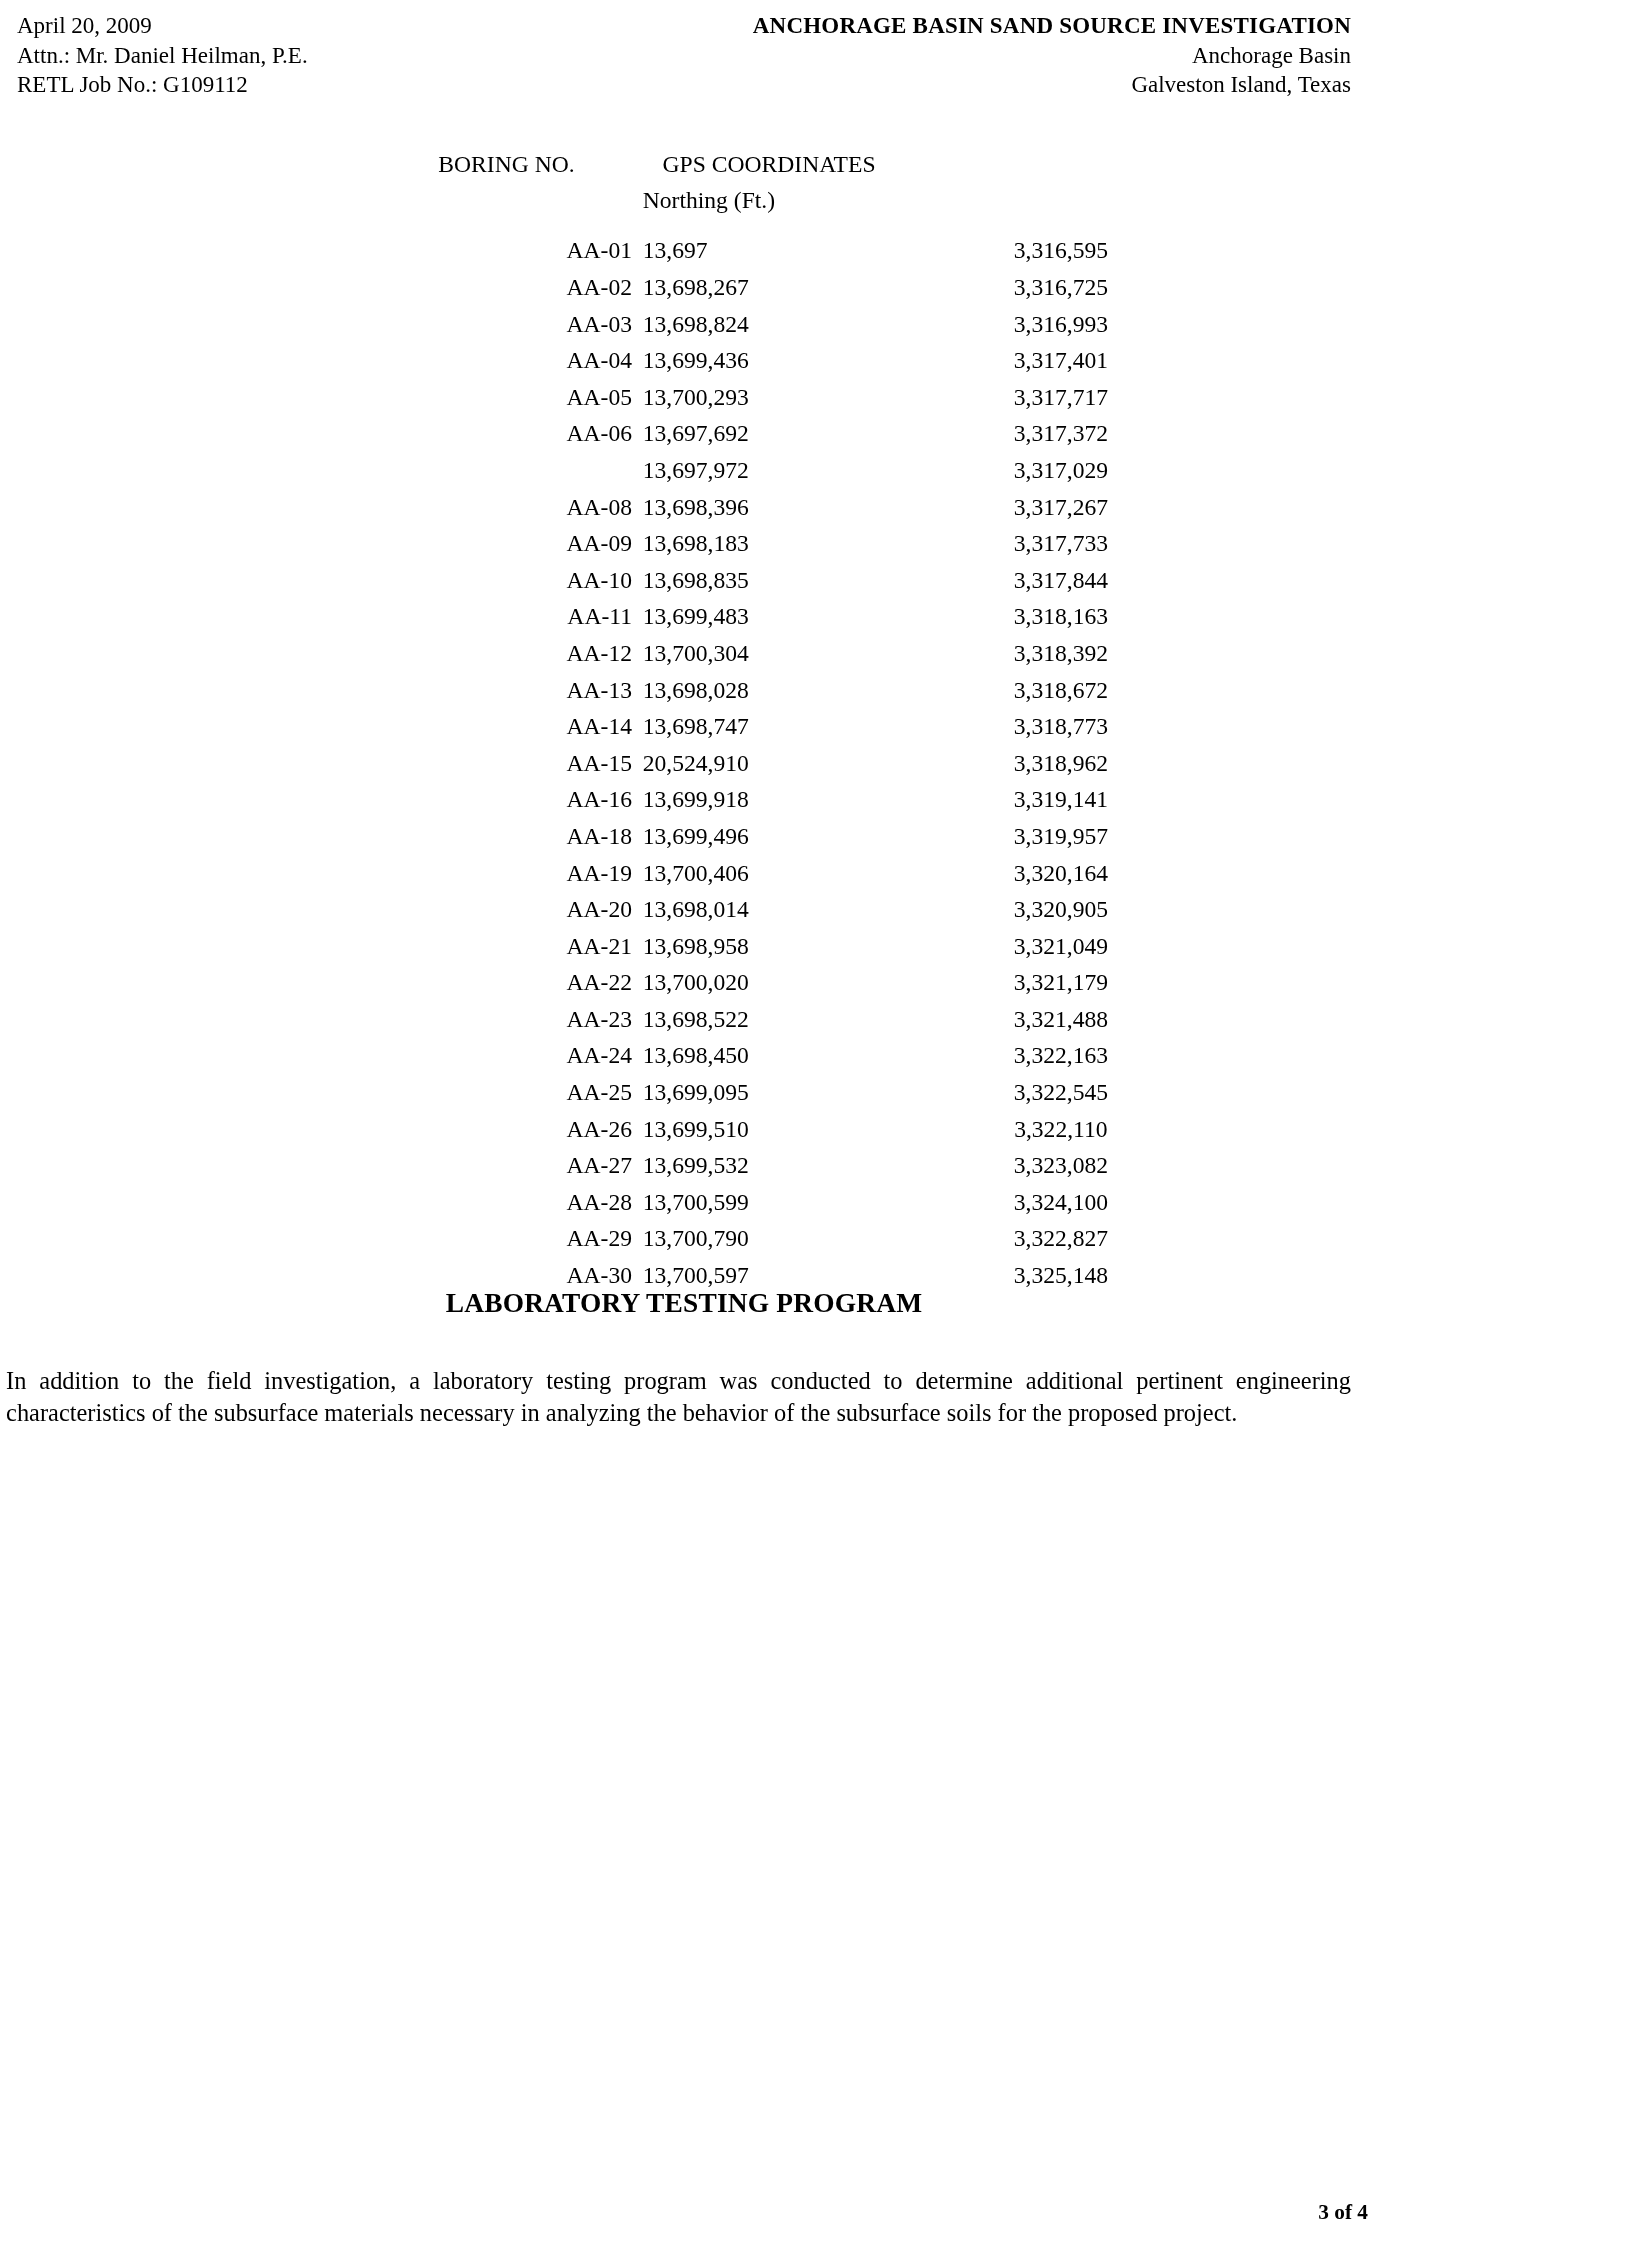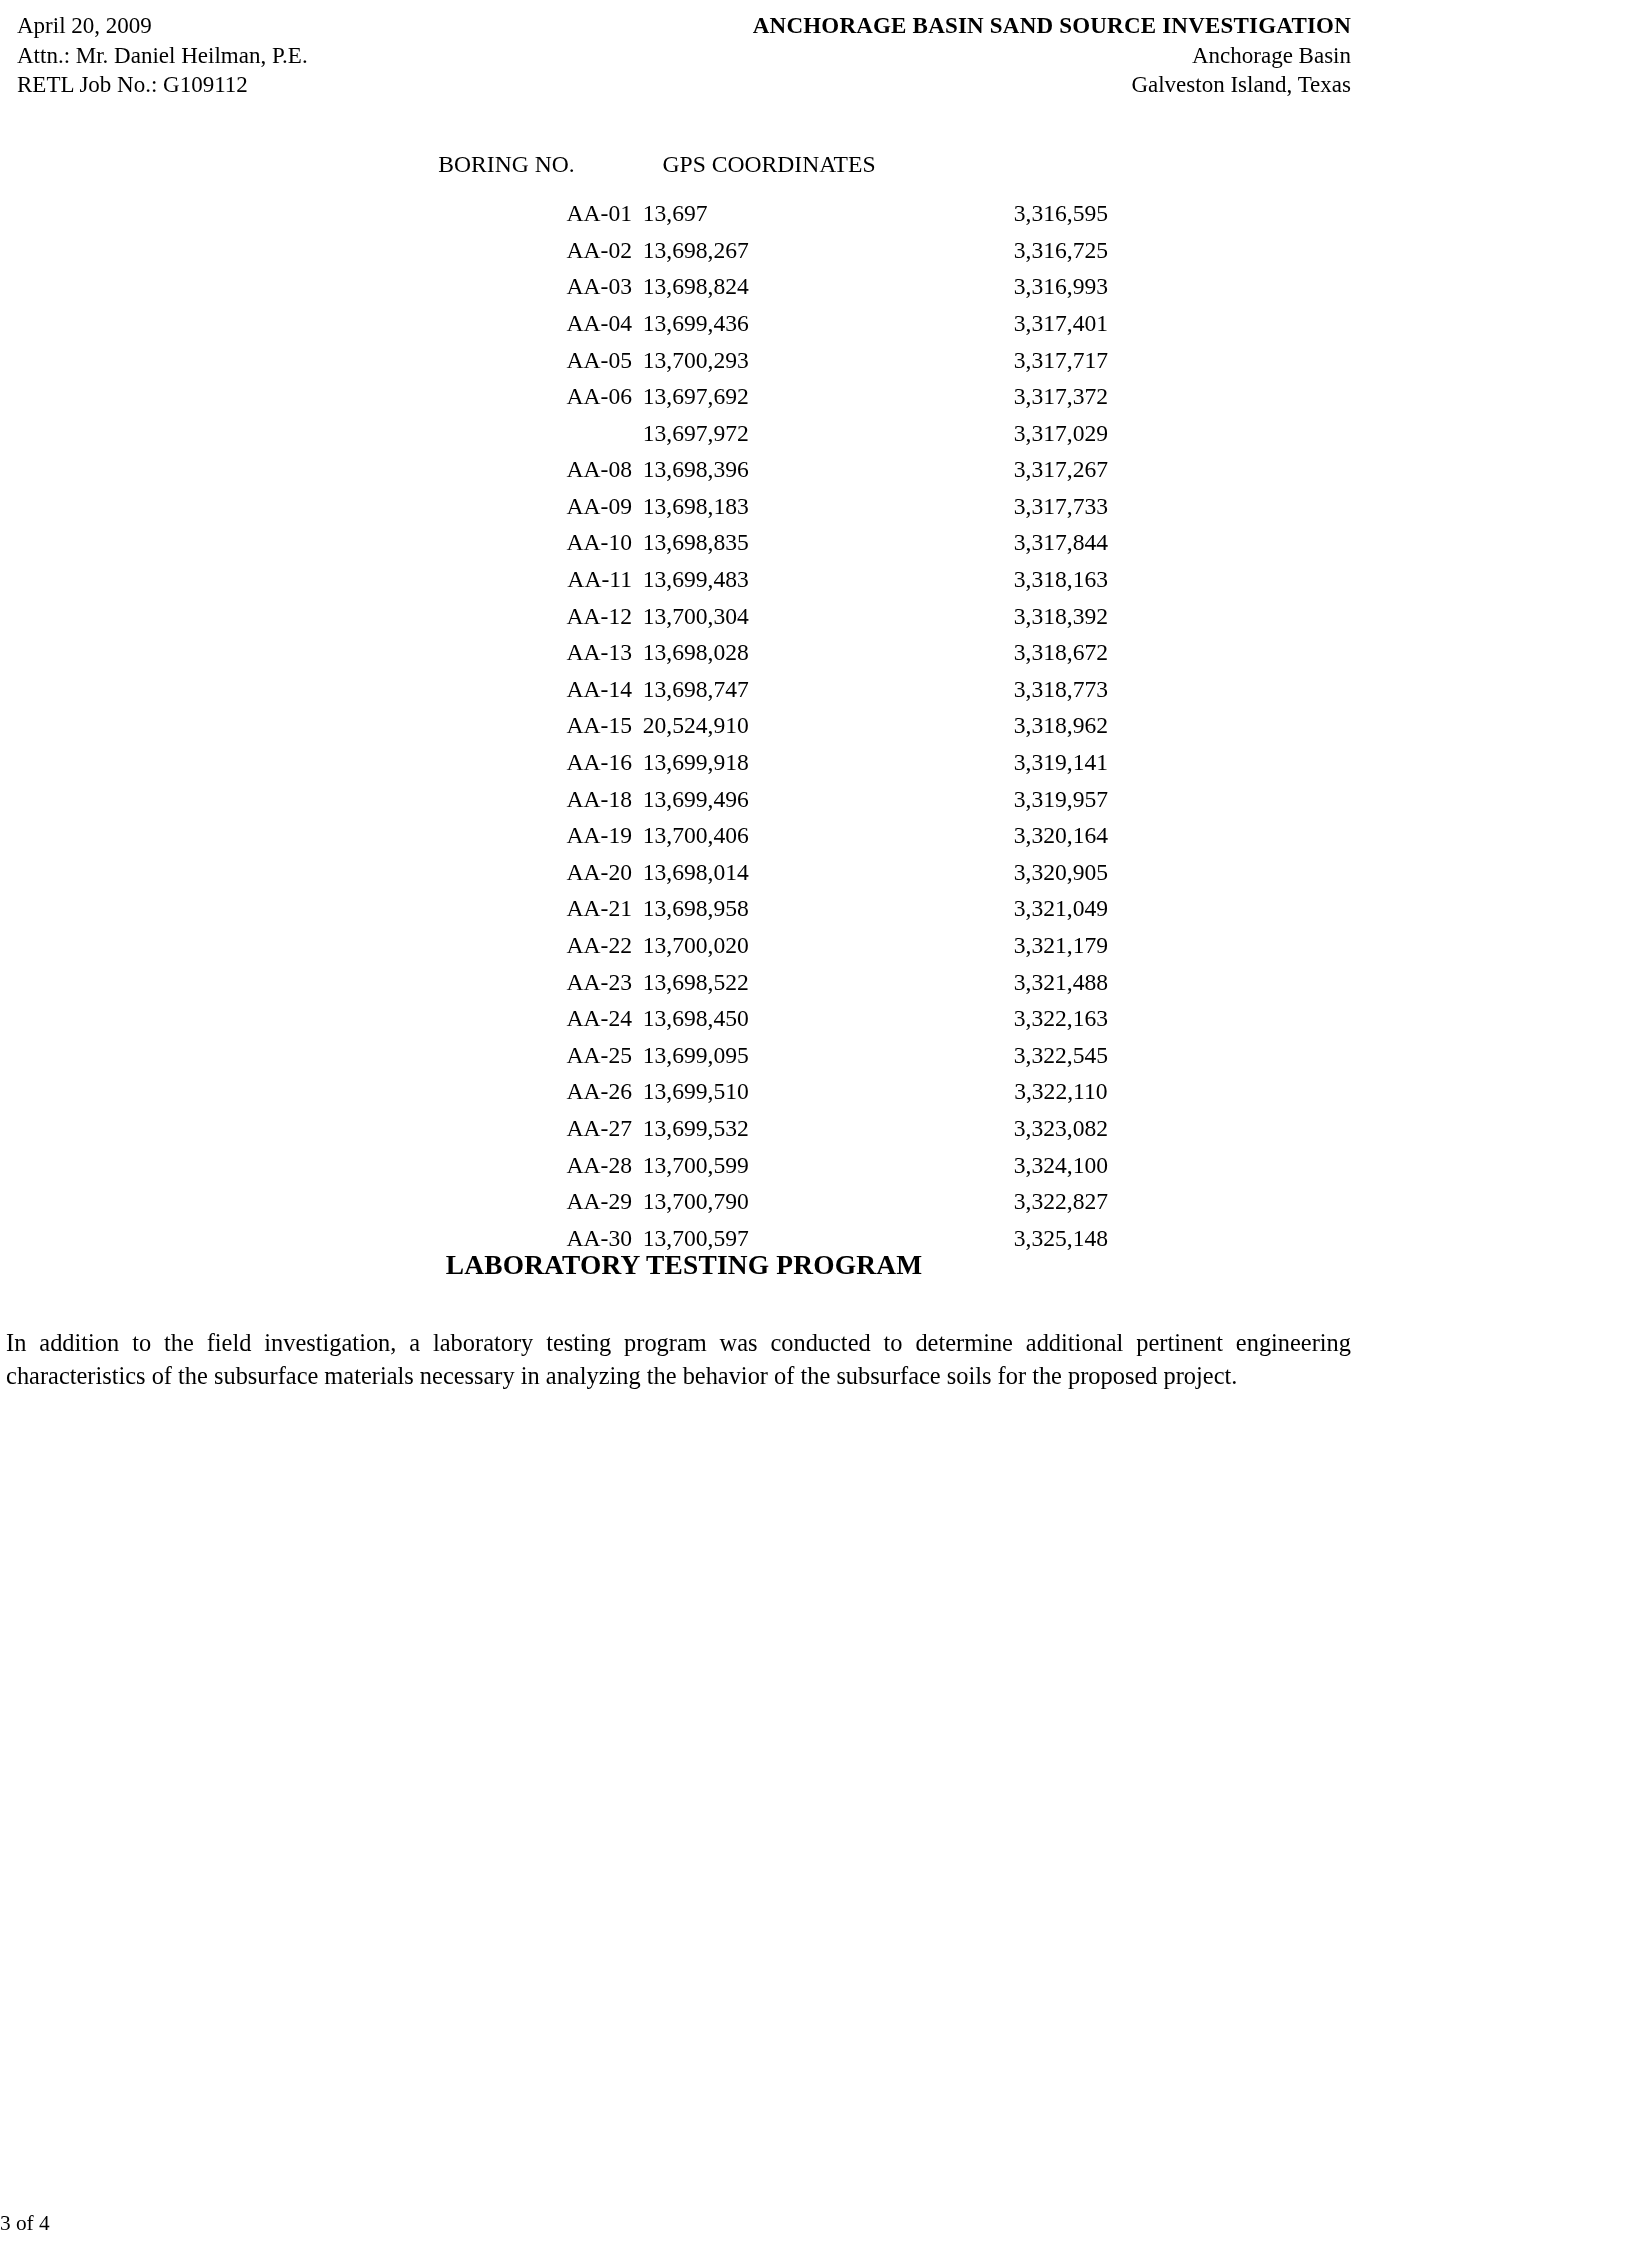--- a/index.html
+++ b/index.html
@@ -111,23 +111,23 @@
     font-size: 24.4px;
     line-height: 1.33;
     text-align: justify;
   }
 
   
   .footer {
     position: absolute;
     left: 0;
     right: 0;
-    bottom: 25px;
-    text-align: left;
-    font-weight: normal;
+    bottom: 36px;
+    text-align: right;
+    font-weight: bold;
     font-size: 21.3px;
   }
 </style>
 </head>
 <body>
 
 <div class="page">
 
   <div class="header">
     <div class="header-left">
@@ -142,20 +142,25 @@
     </div>
   </div>
 
   <div class="table-wrap">
     <table class="coords">
       <tbody id="table-body">
         <tr>
           <td class="col-boring boring-head" rowspan="1">BORING NO.</td>
           <td class="gps-head" colspan="2">GPS COORDINATES</td>
         </tr>
+        <tr>
+          <td class="col-boring"></td>
+          <td class="col-north northing-head">Northing (Ft.)</td>
+          <td class="col-east"></td>
+        </tr>
       <tr class="data-row">
             <td class="col-boring">AA-01</td>
             <td class="col-north">13,697</td>
             <td class="col-east">3,316,595</td>
           </tr>
           <tr class="data-row">
             <td class="col-boring">AA-02</td>
             <td class="col-north">13,698,267</td>
             <td class="col-east">3,316,725</td>
           </tr>

